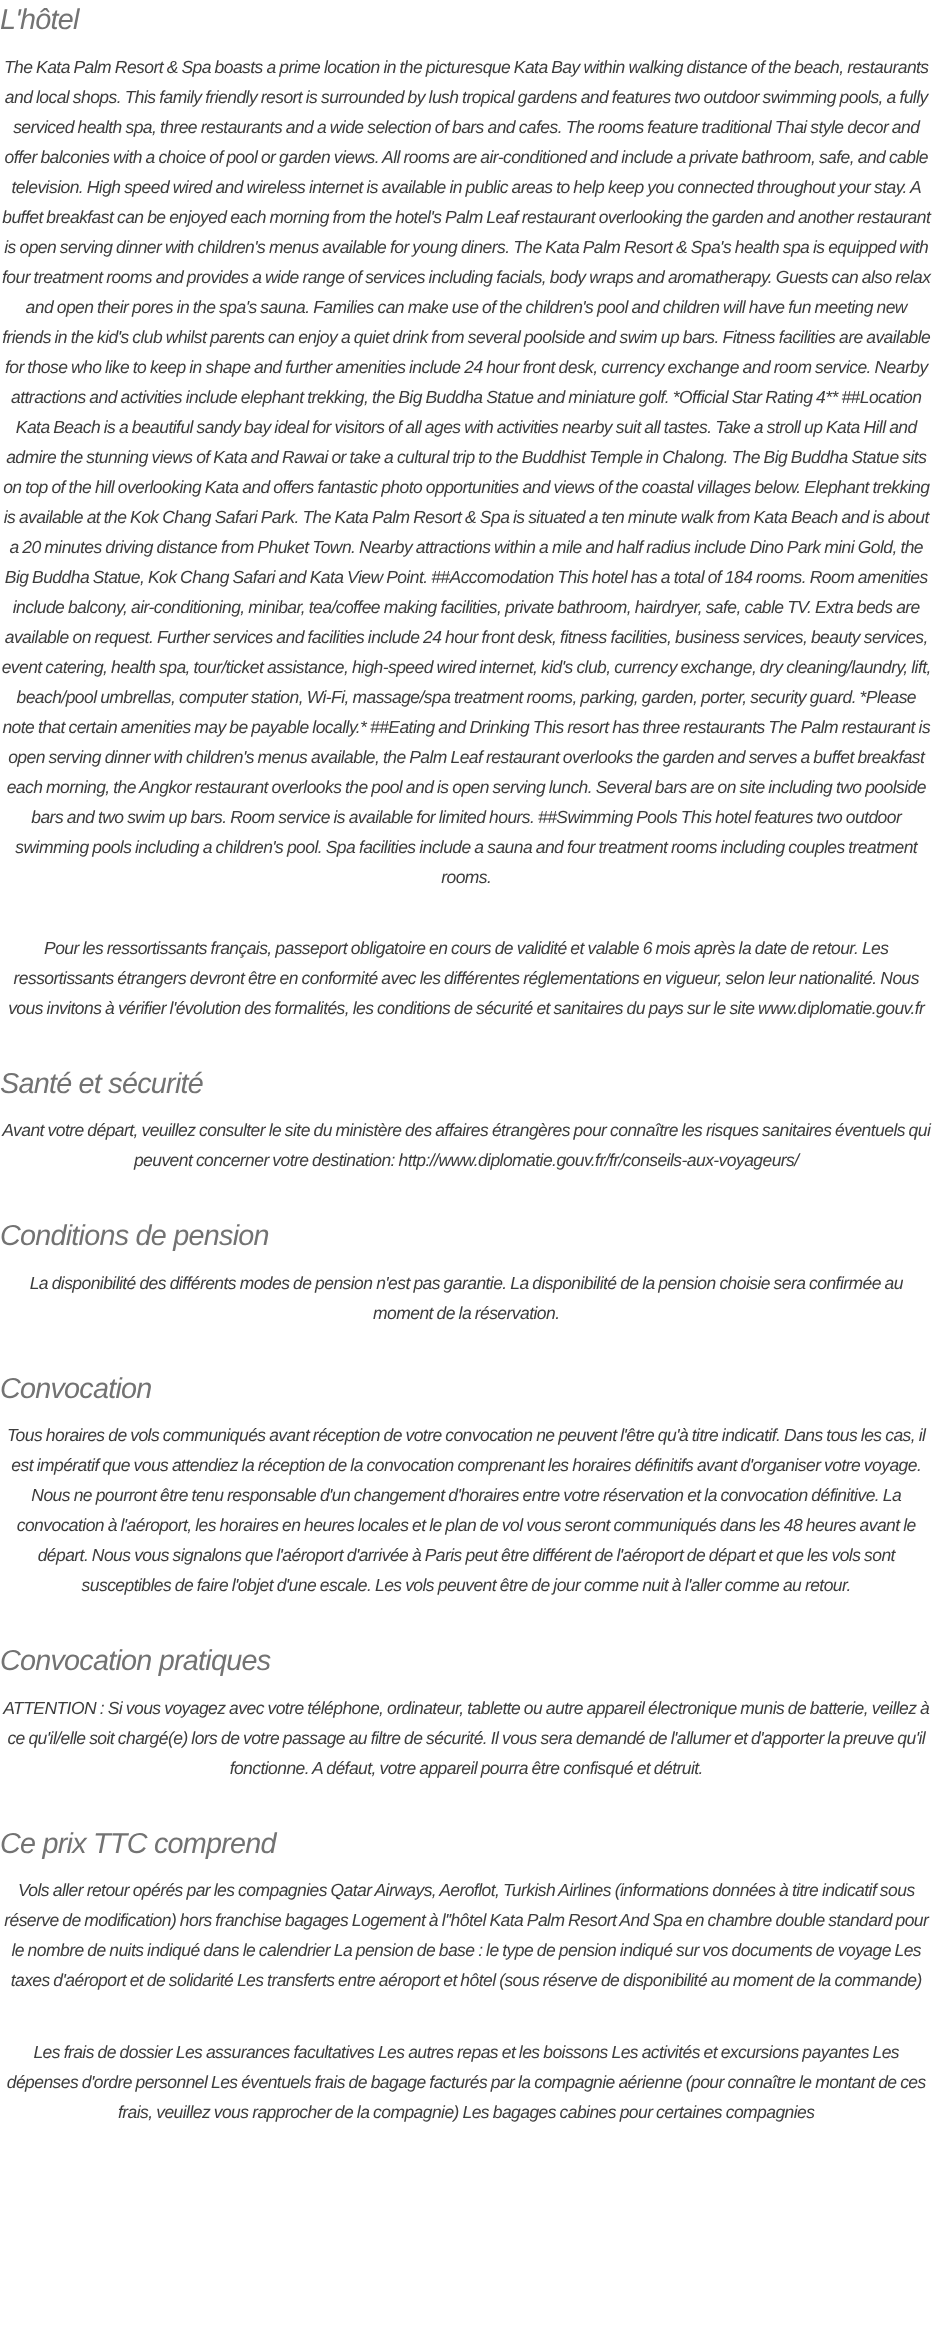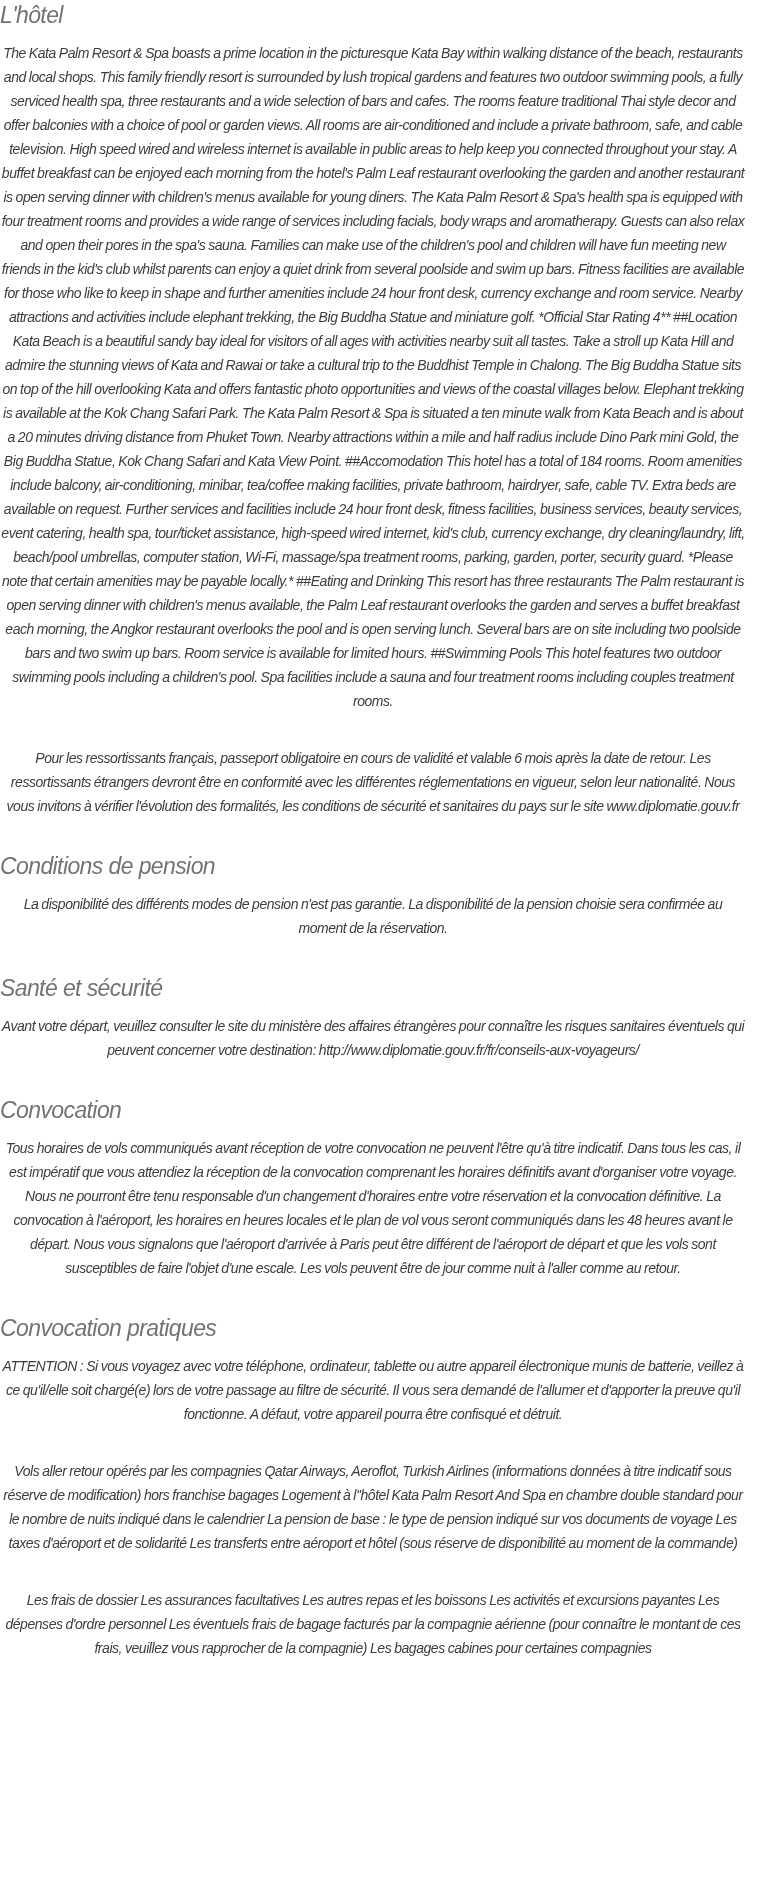--- a/index.html
+++ b/index.html
@@ -45,40 +45,41 @@
   <section class="section" id="s-hotel">
     <h2>L'hôtel</h2>
     <p>The Kata Palm Resort &amp; Spa boasts a prime location in the picturesque Kata Bay within walking distance of the beach, restaurants and local shops. This family friendly resort is surrounded by lush tropical gardens and features two outdoor swimming pools, a fully serviced health spa, three restaurants and a wide selection of bars and cafes. The rooms feature traditional Thai style decor and offer balconies with a choice of pool or garden views. All rooms are air-conditioned and include a private bathroom, safe, and cable television. High speed wired and wireless internet is available in public areas to help keep you connected throughout your stay. A buffet breakfast can be enjoyed each morning from the hotel's Palm Leaf restaurant overlooking the garden and another restaurant is open serving dinner with children's menus available for young diners. The Kata Palm Resort &amp; Spa's health spa is equipped with four treatment rooms and provides a wide range of services including facials, body wraps and aromatherapy. Guests can also relax and open their pores in the spa's sauna. Families can make use of the children's pool and children will have fun meeting new friends in the kid's club whilst parents can enjoy a quiet drink from several poolside and swim up bars. Fitness facilities are available for those who like to keep in shape and further amenities include 24 hour front desk, currency exchange and room service. Nearby attractions and activities include elephant trekking, the Big Buddha Statue and miniature golf. *Official Star Rating 4** ##Location Kata Beach is a beautiful sandy bay ideal for visitors of all ages with activities nearby suit all tastes. Take a stroll up Kata Hill and admire the stunning views of Kata and Rawai or take a cultural trip to the Buddhist Temple in Chalong. The Big Buddha Statue sits on top of the hill overlooking Kata and offers fantastic photo opportunities and views of the coastal villages below. Elephant trekking is available at the Kok Chang Safari Park. The Kata Palm Resort &amp; Spa is situated a ten minute walk from Kata Beach and is about a 20 minutes driving distance from Phuket Town. Nearby attractions within a mile and half radius include Dino Park mini Gold, the Big Buddha Statue, Kok Chang Safari and Kata View Point. ##Accomodation This hotel has a total of 184 rooms. Room amenities include balcony, air-conditioning, minibar, tea/coffee making facilities, private bathroom, hairdryer, safe, cable TV. Extra beds are available on request. Further services and facilities include 24 hour front desk, fitness facilities, business services, beauty services, event catering, health spa, tour/ticket assistance, high-speed wired internet, kid's club, currency exchange, dry cleaning/laundry, lift, beach/pool umbrellas, computer station, Wi-Fi, massage/spa treatment rooms, parking, garden, porter, security guard. *Please note that certain amenities may be payable locally.* ##Eating and Drinking This resort has three restaurants The Palm restaurant is open serving dinner with children's menus available, the Palm Leaf restaurant overlooks the garden and serves a buffet breakfast each morning, the Angkor restaurant overlooks the pool and is open serving lunch. Several bars are on site including two poolside bars and two swim up bars. Room service is available for limited hours. ##Swimming Pools This hotel features two outdoor swimming pools including a children's pool. Spa facilities include a sauna and four treatment rooms including couples treatment rooms.</p>
   </section>
 
   <section class="section">
     <p>Pour les ressortissants français, passeport obligatoire en cours de validité et valable 6 mois après la date de retour. Les ressortissants étrangers devront être en conformité avec les différentes réglementations en vigueur, selon leur nationalité. Nous vous invitons à vérifier l'évolution des formalités, les conditions de sécurité et sanitaires du pays sur le site www.diplomatie.gouv.fr</p>
   </section>
 
   <section class="section">
-    <h2>Conditions de pension</h2>
-    <p>La disponibilité des différents modes de pension n'est pas garantie. La disponibilité de la pension choisie sera confirmée au moment de la réservation.</p>
+    <h2>Santé et sécurité</h2>
+    <p>Avant votre départ, veuillez consulter le site du ministère des affaires étrangères pour connaître les risques sanitaires éventuels qui peuvent concerner votre destination: http://www.diplomatie.gouv.fr/fr/conseils-aux-voyageurs/</p>
   </section>
 
   <section class="section">
-    <h2>Santé et sécurité</h2>
-    <p>Avant votre départ, veuillez consulter le site du ministère des affaires étrangères pour connaître les risques sanitaires éventuels qui peuvent concerner votre destination: http://www.diplomatie.gouv.fr/fr/conseils-aux-voyageurs/</p>
+    <h2>Conditions de pension</h2>
+    <p>La disponibilité des différents modes de pension n'est pas garantie. La disponibilité de la pension choisie sera confirmée au moment de la réservation.</p>
   </section>
 
   <section class="section">
     <h2>Convocation</h2>
     <p>Tous horaires de vols communiqués avant réception de votre convocation ne peuvent l'être qu'à titre indicatif. Dans tous les cas, il est impératif que vous attendiez la réception de la convocation comprenant les horaires définitifs avant d'organiser votre voyage. Nous ne pourront être tenu responsable d'un changement d'horaires entre votre réservation et la convocation définitive. La convocation à l'aéroport, les horaires en heures locales et le plan de vol vous seront communiqués dans les 48 heures avant le départ. Nous vous signalons que l'aéroport d'arrivée à Paris peut être différent de l'aéroport de départ et que les vols sont susceptibles de faire l'objet d'une escale. Les vols peuvent être de jour comme nuit à l'aller comme au retour.</p>
   </section>
 
   <section class="section">
     <h2>Convocation pratiques</h2>
     <p>ATTENTION : Si vous voyagez avec votre téléphone, ordinateur, tablette ou autre appareil électronique munis de batterie, veillez à ce qu'il/elle soit chargé(e) lors de votre passage au filtre de sécurité. Il vous sera demandé de l'allumer et d'apporter la preuve qu'il fonctionne. A défaut, votre appareil pourra être confisqué et détruit.</p>
   </section>
 
   <section class="section">
+    <h2>Ce prix TTC comprend</h2>
     <p>Vols aller retour opérés par les compagnies Qatar Airways, Aeroflot, Turkish Airlines (informations données à titre indicatif sous réserve de modification) hors franchise bagages Logement à l''hôtel Kata Palm Resort And Spa en chambre double standard pour  le nombre de nuits indiqué dans le calendrier La pension de base : le type de pension indiqué sur vos documents de voyage Les taxes d'aéroport et de solidarité Les transferts entre aéroport et hôtel (sous réserve de disponibilité au moment de la commande)</p>
   </section>
 
   <section class="section">
     <p>Les frais de dossier Les assurances facultatives Les autres repas et les boissons Les activités et excursions payantes Les dépenses d'ordre personnel Les éventuels frais de bagage facturés par la compagnie aérienne (pour connaître le montant de ces frais, veuillez vous rapprocher de la compagnie) Les bagages cabines pour certaines compagnies</p>
   </section>
 
 </div>
 
 </body></html>

